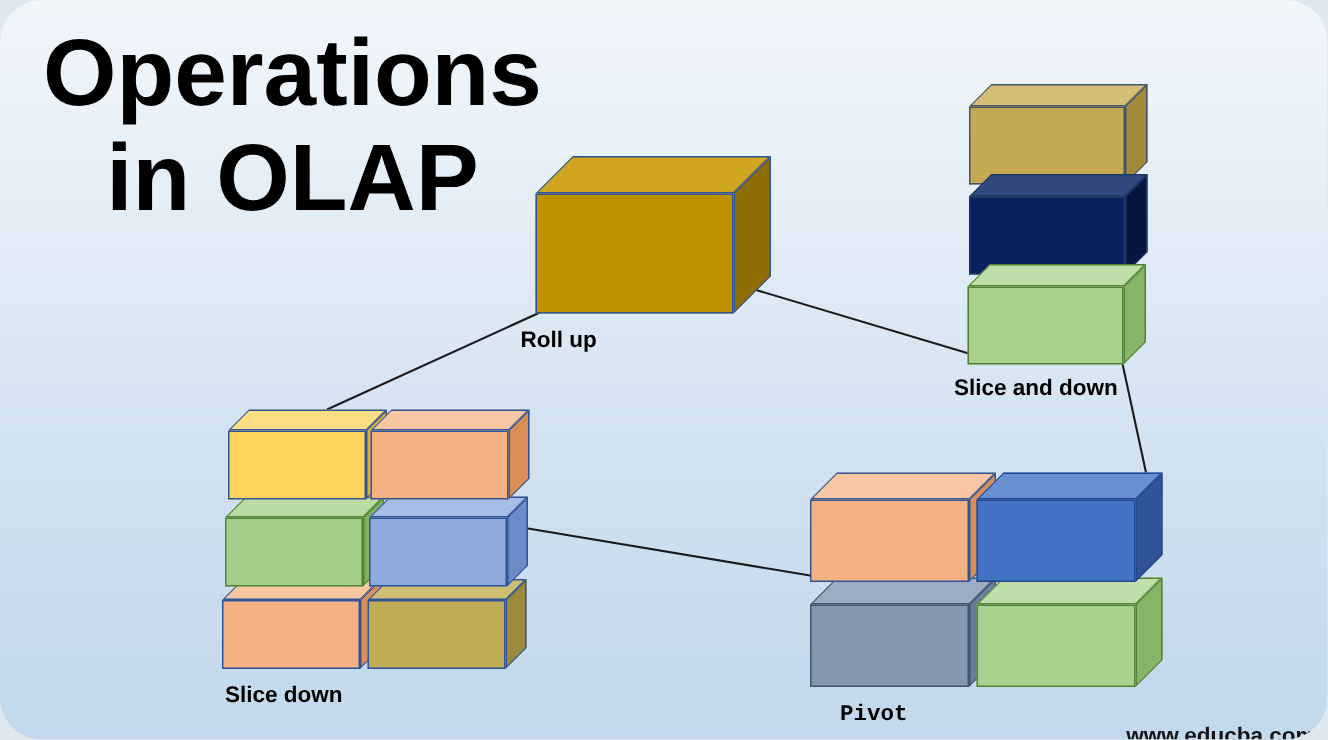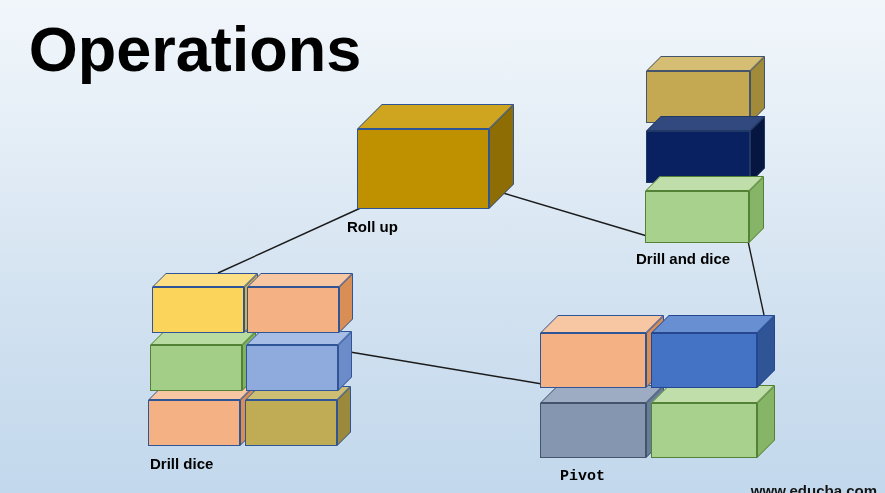--- a/index.html
+++ b/index.html
@@ -2,20 +2,21 @@
 <html><head>
 <meta charset="utf-8">
 <style>
   html,body{margin:0;padding:0;background:#dfe7ef;}
   .stage{
     position:relative;
     width:885px;height:493px;
     overflow:hidden;
     font-family:"Liberation Sans",sans-serif;
     background:linear-gradient(180deg,#F1F6FB 0%,#E9F1F8 18%,#CEDFEF 70%,#C2D8EC 100%);
+    border-radius:28px;
   }
   .connectors{position:absolute;left:0;top:0;z-index:1;}
   .title{
     position:absolute;left:10px;top:14px;width:370px;z-index:10;
     margin:0;text-align:center;color:#000;
     font-size:63px;line-height:70px;font-weight:bold;letter-spacing:0px;
   }
   .node-label{
     position:absolute;z-index:10;text-align:left;
     font-size:15px;font-weight:bold;color:#000;
@@ -46,21 +47,21 @@
 
 <div class="stage" style="background: linear-gradient(rgb(241, 246, 251) 0%, rgb(233, 241, 248) 18%, rgb(206, 223, 239) 70%, rgb(194, 216, 236) 100%);">
 
   <svg class="connectors" width="885" height="493" viewBox="0 0 885 493">
     <line class="connector" x1="365" y1="206" x2="218" y2="273" stroke-width="1.4" stroke="#1b1b1b"></line>
     <line class="connector" x1="503" y1="193" x2="647" y2="236" stroke-width="1.4" stroke="#1b1b1b"></line>
     <line class="connector" x1="748" y1="241" x2="764" y2="315" stroke-width="1.4" stroke="#1b1b1b"></line>
     <line class="connector" x1="350" y1="352" x2="542" y2="384" stroke-width="1.4" stroke="#1b1b1b"></line>
   </svg>
 
-  <h1 class="title"><span>Operations</span><br></h1>
+  <h1 class="title"><span>Operations</span><br><span>in OLAP</span></h1>
 
   <div class="box3d rollup-box" style="left: 357px; top: 104px; z-index: 2; --face: #BF9000; --topc: #CFA41E; --sidec: #8E6D05; --line: #2F5597;">
     <div class="face top"></div>
     <div class="face side"></div>
     <div class="face front"></div>
   </div>
   <div class="node-label" style="left:347px;top:218px;width:150px;">Roll up</div>
 
   <div class="box3d slice-box" style="left: 646px; top: 56px; z-index: 2; --face: #C5A952; --topc: #D5BE74; --sidec: #A18A3A; --line: #44546A;">
     <div class="face top"></div>
@@ -70,21 +71,21 @@
   <div class="box3d slice-box" style="left: 646px; top: 116px; z-index: 2; --face: #0A2161; --topc: #31497E; --sidec: #061640; --line: #1F3864;">
     <div class="face top"></div>
     <div class="face side"></div>
     <div class="face front"></div>
   </div>
   <div class="box3d slice-box" style="left: 645px; top: 176px; z-index: 2; --face: #A9D18E; --topc: #BFDEA9; --sidec: #86B567; --line: #538135;">
     <div class="face top"></div>
     <div class="face side"></div>
     <div class="face front"></div>
   </div>
-  <div class="node-label" style="left:636px;top:250px;width:130px;">Drill and dice</div>
+  <div class="node-label" style="left:636px;top:250px;width:130px;">Slice and down</div>
 
   <div class="box3d dd-box" style="left: 152px; top: 273px; z-index: 8; --face: #FBD45C; --topc: #FCDF85; --sidec: #D9B23B; --line: #2F5597;">
     <div class="face top"></div>
     <div class="face side"></div>
     <div class="face front"></div>
   </div>
   <div class="box3d dd-box" style="left: 247px; top: 273px; z-index: 9; --face: #F4B183; --topc: #F7C7A3; --sidec: #D88E55; --line: #2F5597;">
     <div class="face top"></div>
     <div class="face side"></div>
     <div class="face front"></div>
@@ -102,21 +103,21 @@
   <div class="box3d dd-box" style="left: 148px; top: 386px; z-index: 4; --face: #F4B183; --topc: #F7C7A3; --sidec: #D88E55; --line: #2F5597;">
     <div class="face top"></div>
     <div class="face side"></div>
     <div class="face front"></div>
   </div>
   <div class="box3d dd-box" style="left: 245px; top: 386px; z-index: 5; --face: #BFAC54; --topc: #CEBE74; --sidec: #9B8A3C; --line: #2F5597;">
     <div class="face top"></div>
     <div class="face side"></div>
     <div class="face front"></div>
   </div>
-  <div class="node-label" style="left:150px;top:455px;width:170px;">Drill dice</div>
+  <div class="node-label" style="left:150px;top:455px;width:170px;">Slice down</div>
 
   <div class="box3d pv-box" style="left: 540px; top: 315px; z-index: 8; --face: #F4B183; --topc: #F7C7A3; --sidec: #D88E55; --line: #2F5597;">
     <div class="face top"></div>
     <div class="face side"></div>
     <div class="face front"></div>
   </div>
   <div class="box3d pv-box" style="left: 651px; top: 315px; z-index: 9; --face: #4472C4; --topc: #678FD2; --sidec: #2F5597; --line: #24478F;">
     <div class="face top"></div>
     <div class="face side"></div>
     <div class="face front"></div>

